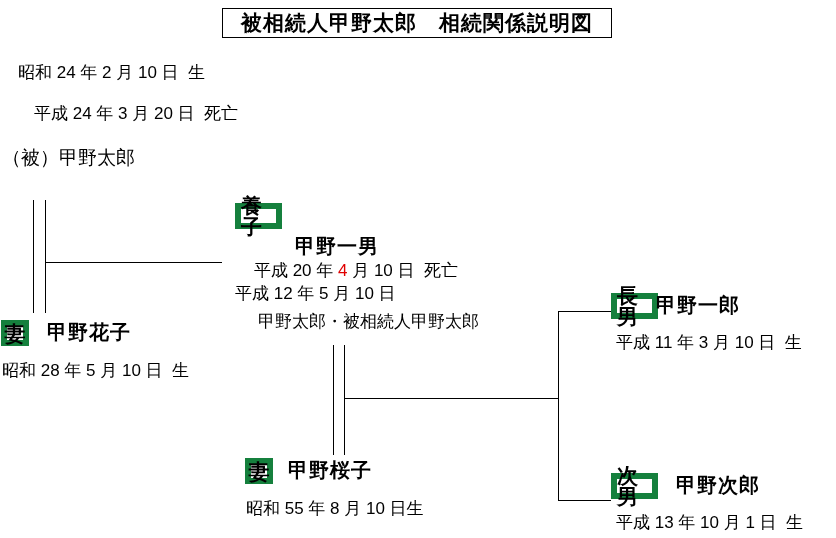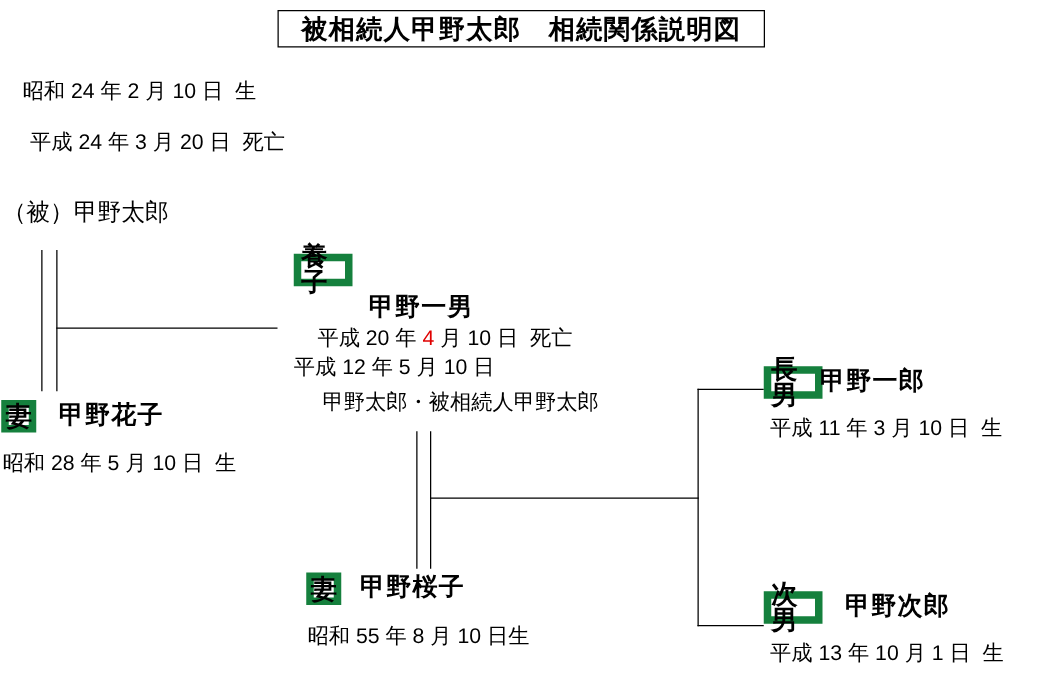--- a/index.html
+++ b/index.html
@@ -84,22 +84,22 @@
 </head>
 <body>
 
 <div id="page">
 
   <div class="title-box">
     <span class="title-text">被相続人甲野太郎　相続関係説明図</span>
   </div>
 
   <div class="txt" style="left:18px; top:64px;">昭和 24 年 2 月 10 日  生</div>
-  <div class="txt" style="left:24px; top:105px;">平成 24 年 3 月 20 日  死亡</div>
-  <div class="txt" style="left:2px; top:161px; font-size:19px;text-align:center;">（被）甲野太郎</div>
+  <div class="txt" style="left:34px; top:105px;">平成 24 年 3 月 20 日  死亡</div>
+  <div class="txt" style="left:2px; top:148px; font-size:19px;text-align:center;">（被）甲野太郎</div>
 
   <div class="vline" style="left:33px; top:200px; height:113px;"></div>
   <div class="vline" style="left:45px; top:200px; height:113px;"></div>
 
   <div class="hline" style="left:45px; top:262px; width:177px;"></div>
 
   <div class="tag tag-1" style="left:1px; top:320px;">妻</div>
   <div class="txt name" style="left:47px; top:322px;">甲野花子</div>
   <div class="txt" style="left:2px; top:362px;">昭和 28 年 5 月 10 日  生</div>
 

